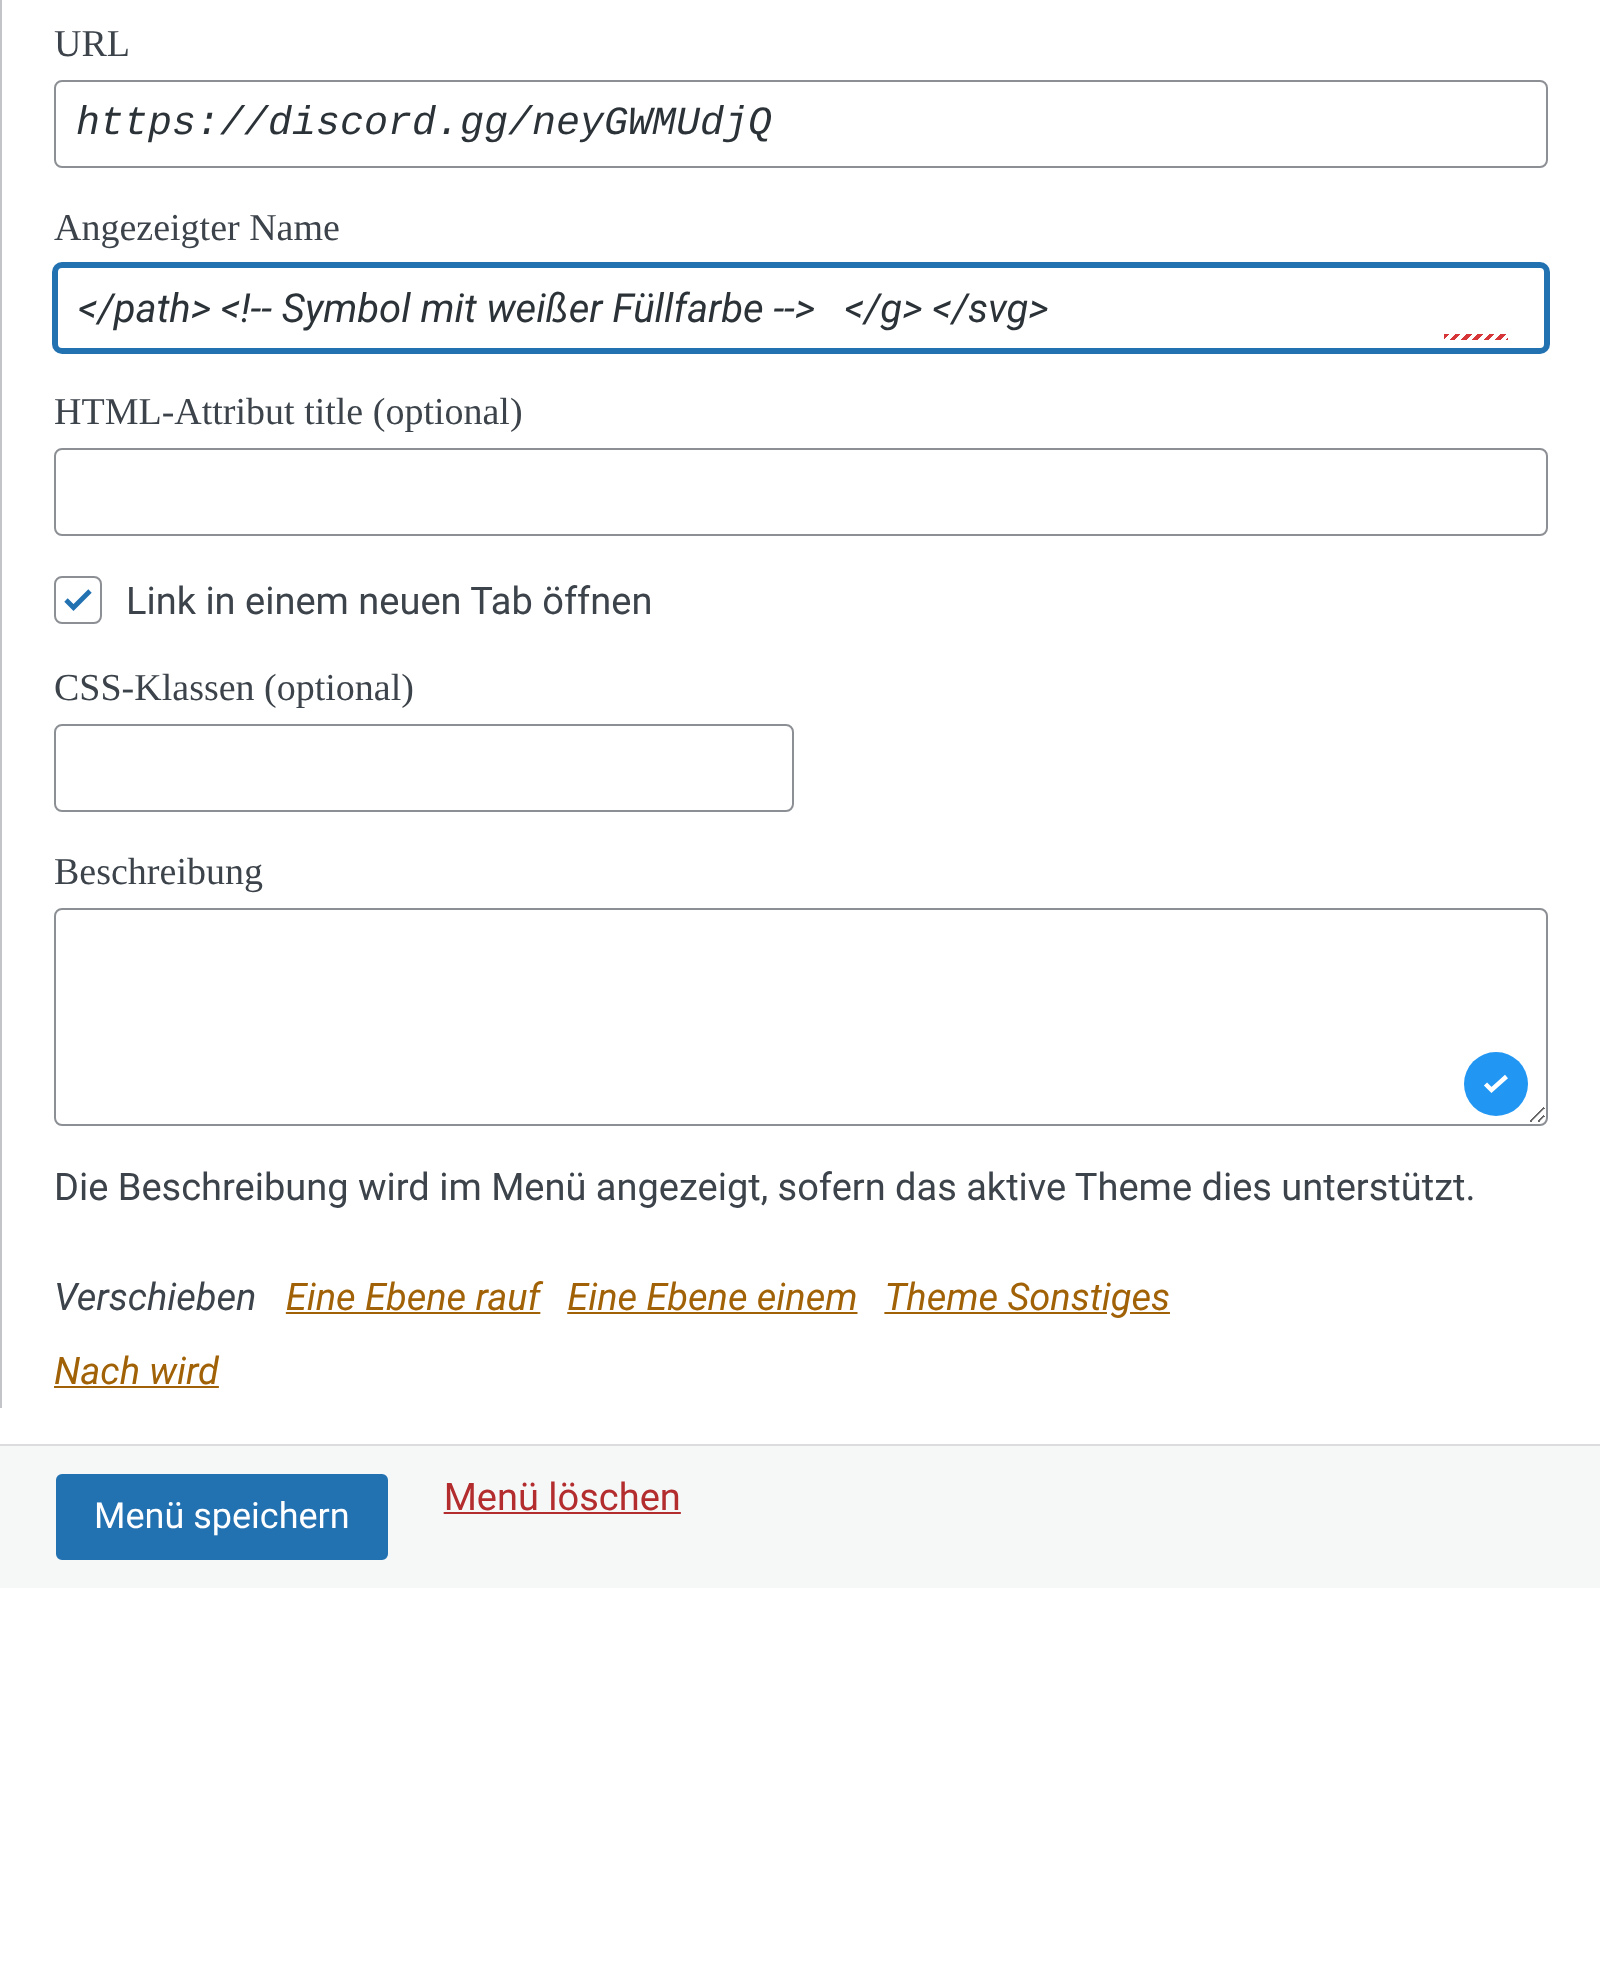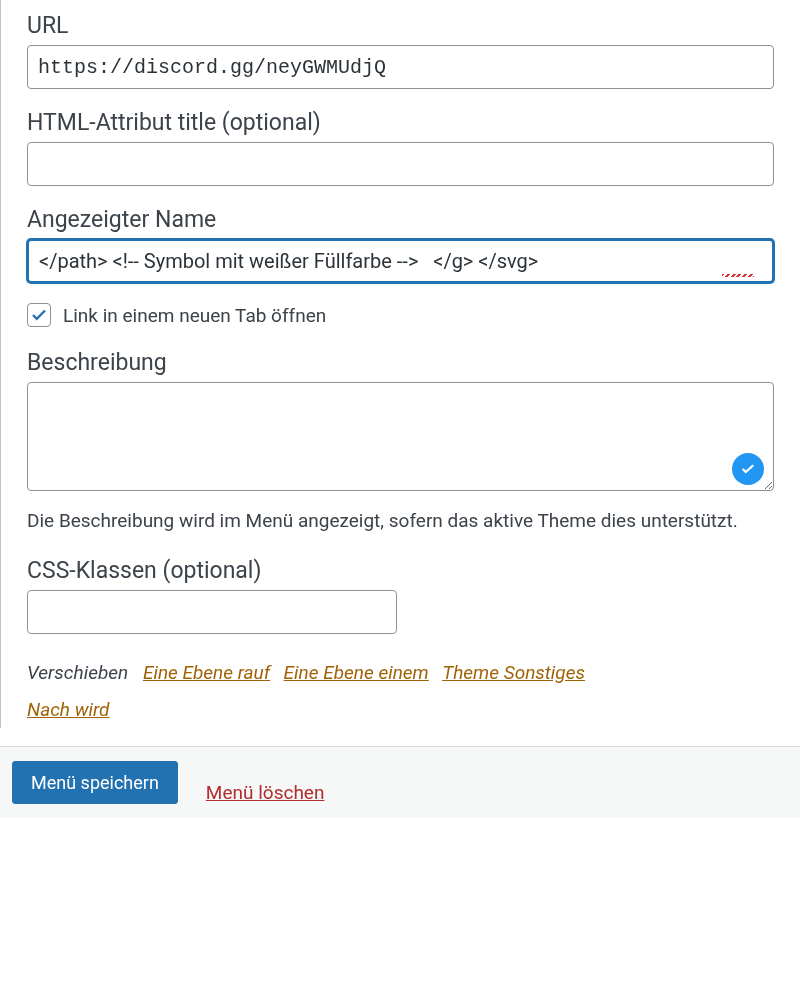--- a/index.html
+++ b/index.html
@@ -10,35 +10,37 @@
       background: #fff;
     }
     .form-panel {
       border-left: 1px solid #c3c4c7;
       padding: 12px 26px 0 26px;
       background: #fff;
     }
     .field { margin-bottom: 20px; }
     .field-label {
       display: block;
-      font-size: 23px;
+      font-size: 19px;
       color: #3c434a;
       margin-bottom: 6px;
       font-weight: 400;
+      font-family: Liberation Serif, serif;
     }
     .text-input {
       width: 100%;
       height: 44px;
       padding: 6px 10px;
       border: 1px solid #8c8f94;
       border-radius: 4px;
       font-size: 20px;
       color: #2c3338;
       background: #fff;
       font-family: inherit;
+      font-style: italic;
     }
     .text-input.mono {
       font-family: "Courier New", Courier, monospace;
       font-size: 20px;
       letter-spacing: 0;
     }
     .text-input.focused {
       border: 2px solid #2271b1;
       outline: none;
       box-shadow: 0 0 0 1px #2271b1;
@@ -120,23 +122,23 @@
       margin-right: 4px;
       font-style: italic;
     }
     .move-row .move-label {
       margin-right: 10px;
       font-style: italic;
     }
     .footer-bar {
       border-top: 1px solid #dcdcde;
       background: #f6f7f7;
-      padding: 14px 12px;
-      display: flex;
-      align-items: flex-end;
+      padding: 14px 28px;
+      display: flex;
+      align-items: flex-start;
       gap: 28px;
     }
     .primary-btn {
       background: #2271b1;
       color: #fff;
       border: 1px solid #2271b1;
       border-radius: 3px;
       padding: 10px 18px;
       font-size: 18px;
       cursor: pointer;
@@ -153,59 +155,59 @@
 <body>
 
 <div class="form-panel">
 
   <div class="field">
     <label class="field-label">URL</label>
     <input type="text" class="text-input mono" value="https://discord.gg/neyGWMUdjQ" style="">
   </div>
 
   <div class="field">
-    <label class="field-label">HTML-Attribut title (optional)</label>
-    <input type="text" class="text-input" value="" style="">
-  </div>
-
-  <div class="field">
     <label class="field-label">Angezeigter Name</label>
     <div class="name-wrap">
       <input type="text" class="text-input focused" value="&lt;/path&gt; &lt;!-- Symbol mit weißer Füllfarbe --&gt;   &lt;/g&gt; &lt;/svg&gt;" style="">
       <div class="spellcheck-squiggle"></div>
     </div>
+  </div>
+
+  <div class="field">
+    <label class="field-label">HTML-Attribut title (optional)</label>
+    <input type="text" class="text-input" value="" style="">
   </div>
 
   <div class="checkbox-row">
     <div class="checkbox">
       <svg viewBox="0 0 24 24">
           <path fill="none" stroke="#2271b1" stroke-width="3.2" d="M4 12l5 5L20 6"></path>
         </svg>
     </div>
     <span class="checkbox-label">Link in einem neuen Tab öffnen</span>
+  </div>
+
+  <div class="field">
+    <label class="field-label">CSS-Klassen (optional)</label>
+    <input type="text" class="text-input narrow" value="" style="">
   </div>
 
   <div class="field">
     <label class="field-label">Beschreibung</label>
     <div class="desc-wrap">
       <textarea class="textarea" style=""></textarea>
       <div class="badge-check">
         <svg viewBox="0 0 24 24">
             <path fill="none" stroke="#fff" stroke-width="3" d="M5 12l4 4L19 7"></path>
           </svg>
       </div>
     </div>
     <p class="help-text">Die Beschreibung wird im Menü angezeigt, sofern das aktive Theme dies unterstützt.</p>
   </div>
 
-  <div class="field">
-    <label class="field-label">CSS-Klassen (optional)</label>
-    <input type="text" class="text-input narrow" value="" style="">
-  </div>
-
   <div class="move-row">
     <span class="move-label">Verschieben</span>
     <a href="#">Eine Ebene rauf</a>&nbsp;
     <a href="#">Eine Ebene einem</a>&nbsp;
     <a href="#">Theme Sonstiges</a>
     <br>
     <a href="#">Nach wird</a>
   </div>
 
 </div>

